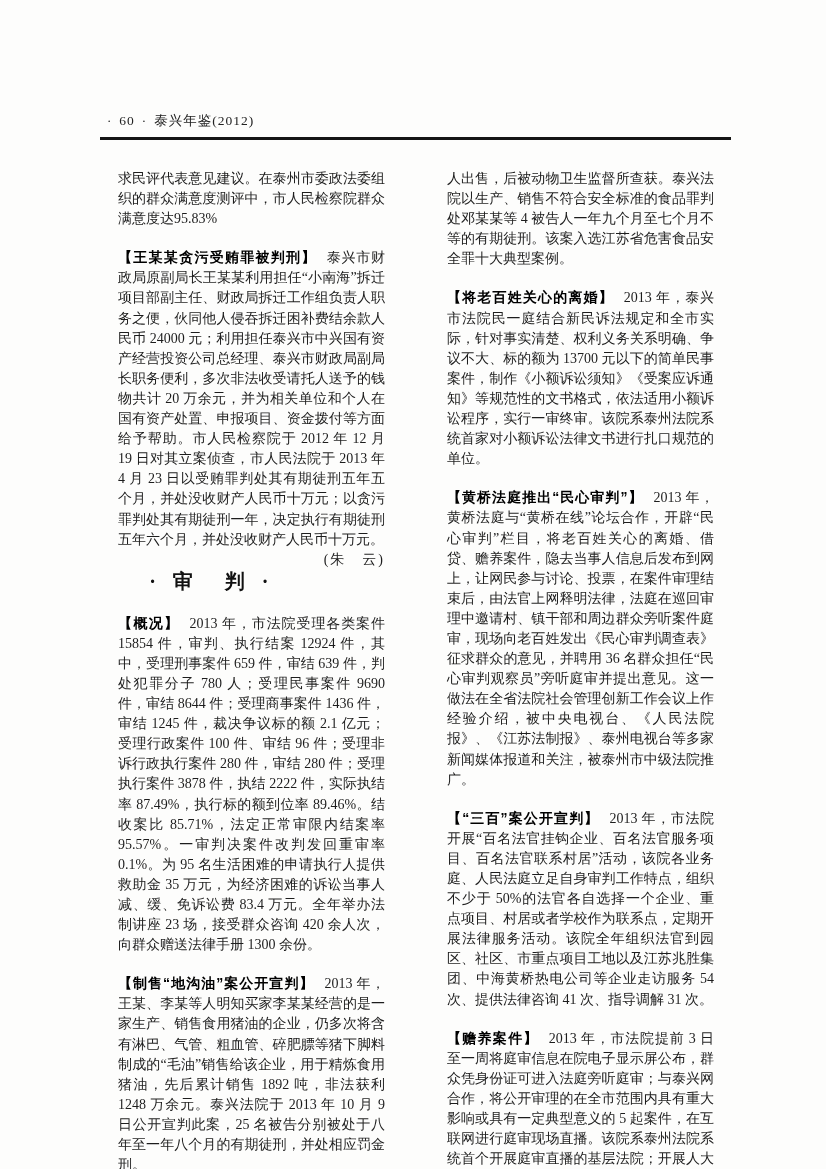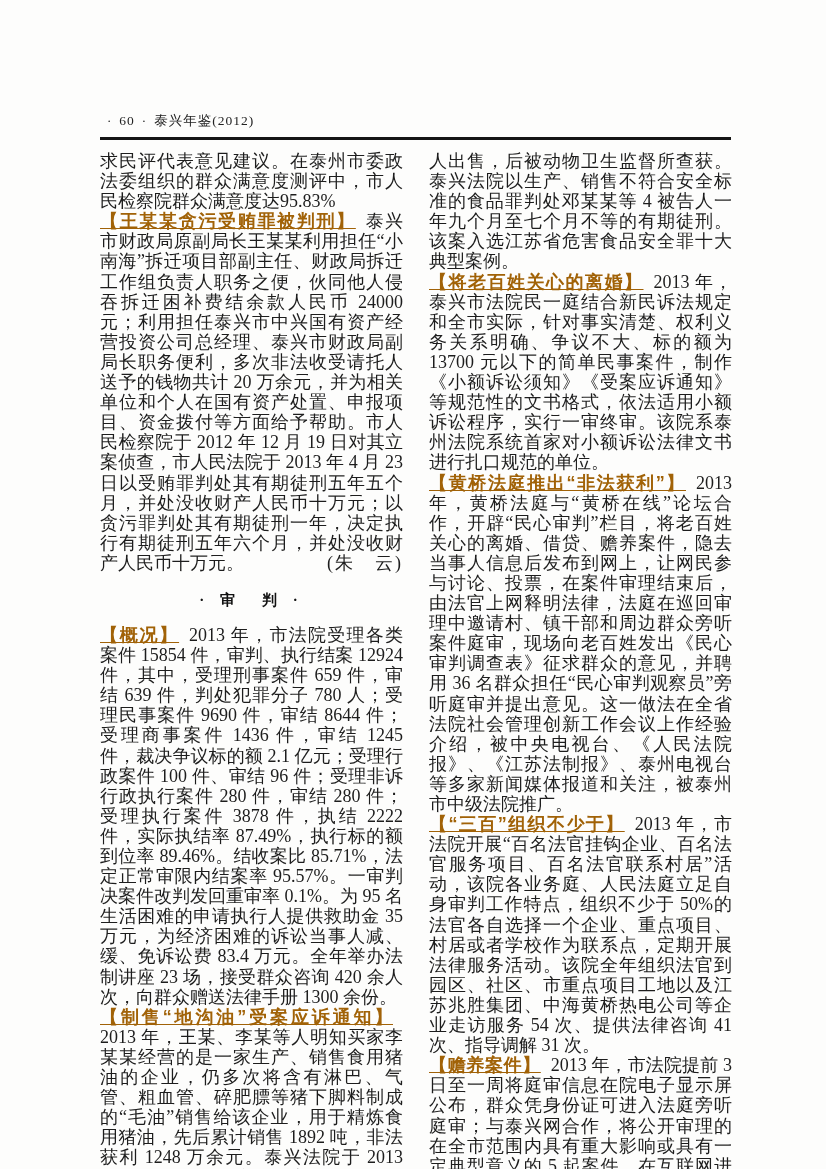--- a/index.html
+++ b/index.html
@@ -40,44 +40,43 @@
   .content {
     display: flex;
     gap: 26px;
     margin-top: 11px;
   }
   .col {
     width: 303px;
     flex: 0 0 303px;
   }
   p.body-text {
-    margin: 0;
-    font-size: 18px;
+    margin: 18px;
+    font-size: 14px;
     line-height: 20.1px;
     text-align: justify;
     text-justify: inter-character;
     color: #1d1d1d;
   }
   .entry { margin-top: 20px; }
   .entry-head {
     font-family: "Liberation Sans", "DejaVu Sans", sans-serif;
     font-weight: 700;
     letter-spacing: 0.5px;
     margin-right: 10px;
-    color: #a16207;
-    text-decoration: underline;
+    color: #000000;
   }
   .attribution {
     float: right;
     letter-spacing: 2px;
   }
   .section-heading {
     margin: 18px 0 15px;
     text-align: center;
-    font-size: 15px;
+    font-size: 20px;
     font-weight: 700;
     letter-spacing: 6px;
     color: #111;
   }
 </style>
 </head>
 <body>
 
 <div class="page">
 
@@ -93,31 +92,31 @@
 
     <div class="col">
       <p class="body-text">求民评代表意见建议。在泰州市委政法委组织的群众满意度测评中，市人民检察院群众满意度达95.83%</p>
 
       <p class="body-text entry"><b class="entry-head">【王某某贪污受贿罪被判刑】</b><span>泰兴市财政局原副局长王某某利用担任“小南海”拆迁项目部副主任、财政局拆迁工作组负责人职务之便，伙同他人侵吞拆迁困补费结余款人民币 24000 元；利用担任泰兴市中兴国有资产经营投资公司总经理、泰兴市财政局副局长职务便利，多次非法收受请托人送予的钱物共计 20 万余元，并为相关单位和个人在国有资产处置、申报项目、资金拨付等方面给予帮助。市人民检察院于 2012 年 12 月 19 日对其立案侦查，市人民法院于 2013 年 4 月 23 日以受贿罪判处其有期徒刑五年五个月，并处没收财产人民币十万元；以贪污罪判处其有期徒刑一年，决定执行有期徒刑五年六个月，并处没收财产人民币十万元。</span><span class="attribution">(朱　云)</span></p>
 
       <h2 class="section-heading">· 审　判 ·</h2>
 
       <p class="body-text"><b class="entry-head">【概况】</b><span>2013 年，市法院受理各类案件 15854 件，审判、执行结案 12924 件，其中，受理刑事案件 659 件，审结 639 件，判处犯罪分子 780 人；受理民事案件 9690 件，审结 8644 件；受理商事案件 1436 件，审结 1245 件，裁决争议标的额 2.1 亿元；受理行政案件 100 件、审结 96 件；受理非诉行政执行案件 280 件，审结 280 件；受理执行案件 3878 件，执结 2222 件，实际执结率 87.49%，执行标的额到位率 89.46%。结收案比 85.71%，法定正常审限内结案率 95.57%。一审判决案件改判发回重审率 0.1%。为 95 名生活困难的申请执行人提供救助金 35 万元，为经济困难的诉讼当事人减、缓、免诉讼费 83.4 万元。全年举办法制讲座 23 场，接受群众咨询 420 余人次，向群众赠送法律手册 1300 余份。</span></p>
 
-      <p class="body-text entry"><b class="entry-head">【制售“地沟油”受案应诉通知】</b><span>2013 年，王某、李某等人明知买家李某某经营的是一家生产、销售食用猪油的企业，仍多次将含有淋巴、气管、粗血管、碎肥膘等猪下脚料制成的“毛油”销售给该企业，用于精炼食用猪油，先后累计销售 1892 吨，非法获利 1248 万余元。泰兴法院于 2013 年 10 月 9 日公开宣判此案，25 名被告分别被处于八年至一年八个月的有期徒刑，并处相应罚金刑。</span></p>
+      <p class="body-text entry"><b class="entry-head">【制售“地沟油”案公开宣判】</b><span>2013 年，王某、李某等人明知买家李某某经营的是一家生产、销售食用猪油的企业，仍多次将含有淋巴、气管、粗血管、碎肥膘等猪下脚料制成的“毛油”销售给该企业，用于精炼食用猪油，先后累计销售 1892 吨，非法获利 1248 万余元。泰兴法院于 2013 年 10 月 9 日公开宣判此案，25 名被告分别被处于八年至一年八个月的有期徒刑，并处相应罚金刑。</span></p>
 
     </div>
 
     <div class="col">
       <p class="body-text">人出售，后被动物卫生监督所查获。泰兴法院以生产、销售不符合安全标准的食品罪判处邓某某等 4 被告人一年九个月至七个月不等的有期徒刑。该案入选江苏省危害食品安全罪十大典型案例。</p>
 
       <p class="body-text entry"><b class="entry-head">【将老百姓关心的离婚】</b><span>2013 年，泰兴市法院民一庭结合新民诉法规定和全市实际，针对事实清楚、权利义务关系明确、争议不大、标的额为 13700 元以下的简单民事案件，制作《小额诉讼须知》《受案应诉通知》等规范性的文书格式，依法适用小额诉讼程序，实行一审终审。该院系泰州法院系统首家对小额诉讼法律文书进行扎口规范的单位。</span></p>
 
-      <p class="body-text entry"><b class="entry-head">【黄桥法庭推出“非法获利”】</b><span>2013 年，黄桥法庭与“黄桥在线”论坛合作，开辟“民心审判”栏目，将老百姓关心的离婚、借贷、赡养案件，隐去当事人信息后发布到网上，让网民参与讨论、投票，在案件审理结束后，由法官上网释明法律，法庭在巡回审理中邀请村、镇干部和周边群众旁听案件庭审，现场向老百姓发出《民心审判调查表》征求群众的意见，并聘用 36 名群众担任“民心审判观察员”旁听庭审并提出意见。这一做法在全省法院社会管理创新工作会议上作经验介绍，被中央电视台、《人民法院报》、《江苏法制报》、泰州电视台等多家新闻媒体报道和关注，被泰州市中级法院推广。</span></p>
+      <p class="body-text entry"><b class="entry-head">【黄桥法庭推出“民心审判”】</b><span>2013 年，黄桥法庭与“黄桥在线”论坛合作，开辟“民心审判”栏目，将老百姓关心的离婚、借贷、赡养案件，隐去当事人信息后发布到网上，让网民参与讨论、投票，在案件审理结束后，由法官上网释明法律，法庭在巡回审理中邀请村、镇干部和周边群众旁听案件庭审，现场向老百姓发出《民心审判调查表》征求群众的意见，并聘用 36 名群众担任“民心审判观察员”旁听庭审并提出意见。这一做法在全省法院社会管理创新工作会议上作经验介绍，被中央电视台、《人民法院报》、《江苏法制报》、泰州电视台等多家新闻媒体报道和关注，被泰州市中级法院推广。</span></p>
 
-      <p class="body-text entry"><b class="entry-head">【“三百”组织不少于】</b><span>2013 年，市法院开展“百名法官挂钩企业、百名法官服务项目、百名法官联系村居”活动，该院各业务庭、人民法庭立足自身审判工作特点，组织不少于 50%的法官各自选择一个企业、重点项目、村居或者学校作为联系点，定期开展法律服务活动。该院全年组织法官到园区、社区、市重点项目工地以及江苏兆胜集团、中海黄桥热电公司等企业走访服务 54 次、提供法律咨询 41 次、指导调解 31 次。</span></p>
+      <p class="body-text entry"><b class="entry-head">【“三百”案公开宣判】</b><span>2013 年，市法院开展“百名法官挂钩企业、百名法官服务项目、百名法官联系村居”活动，该院各业务庭、人民法庭立足自身审判工作特点，组织不少于 50%的法官各自选择一个企业、重点项目、村居或者学校作为联系点，定期开展法律服务活动。该院全年组织法官到园区、社区、市重点项目工地以及江苏兆胜集团、中海黄桥热电公司等企业走访服务 54 次、提供法律咨询 41 次、指导调解 31 次。</span></p>
 
       <p class="body-text entry"><b class="entry-head">【赡养案件】</b><span>2013 年，市法院提前 3 日至一周将庭审信息在院电子显示屏公布，群众凭身份证可进入法庭旁听庭审；与泰兴网合作，将公开审理的在全市范围内具有重大影响或具有一定典型意义的 5 起案件，在互联网进行庭审现场直播。该院系泰州法院系统首个开展庭审直播的基层法院；开展人大代表、政协委员“进法院、听庭审、评案件”专项活动，邀请 63 名人大代表、政协委员旁听评议案件 10 起。该院将除法律明确规定不宜公开的案件外，其他案件的裁判文书全部在江苏法院网公布。2013 年该院裁判文书上网数达 3235 件，位居全省 109 家基层法院前列。</span></p>
 
     </div>
 
   </div>
 </div>
 
 </body></html>

